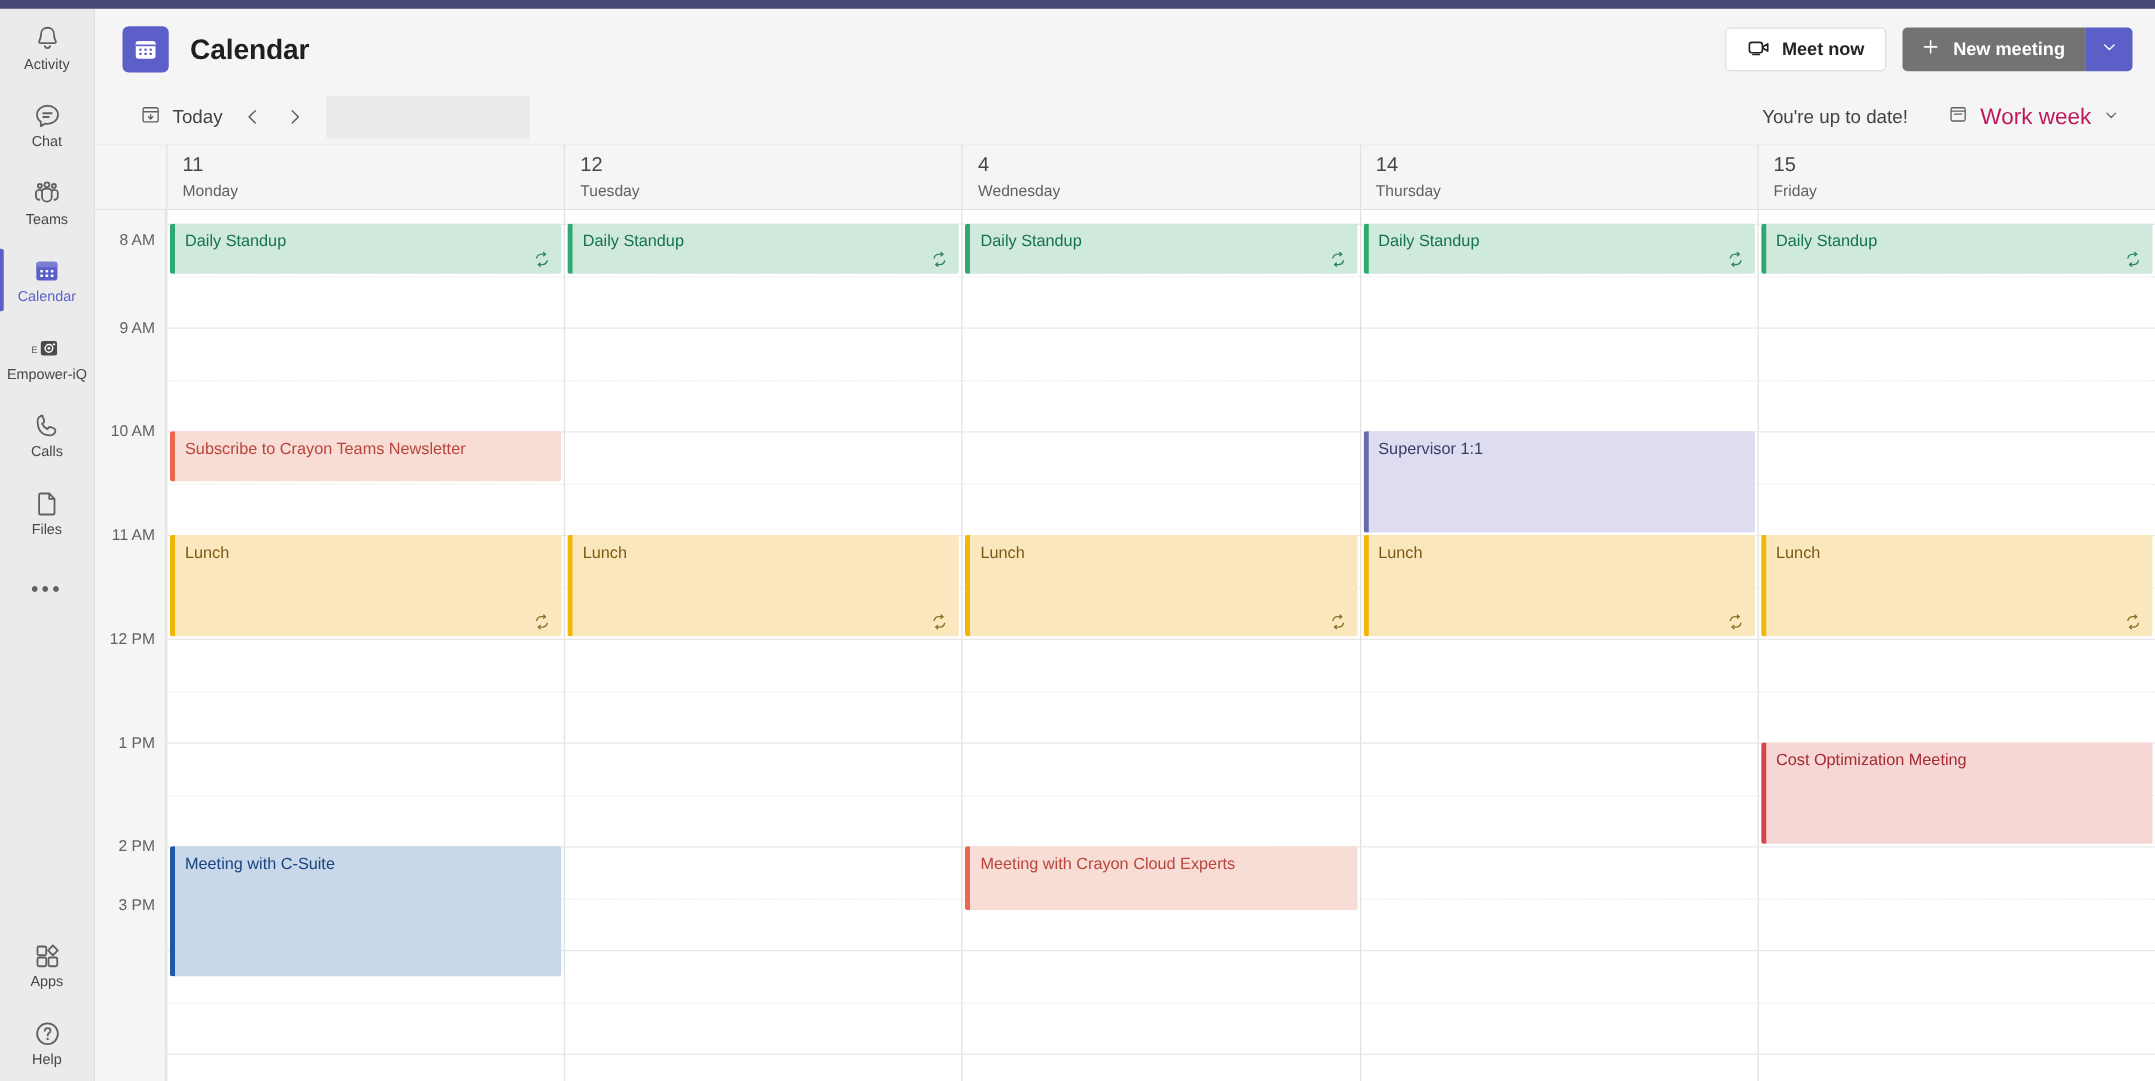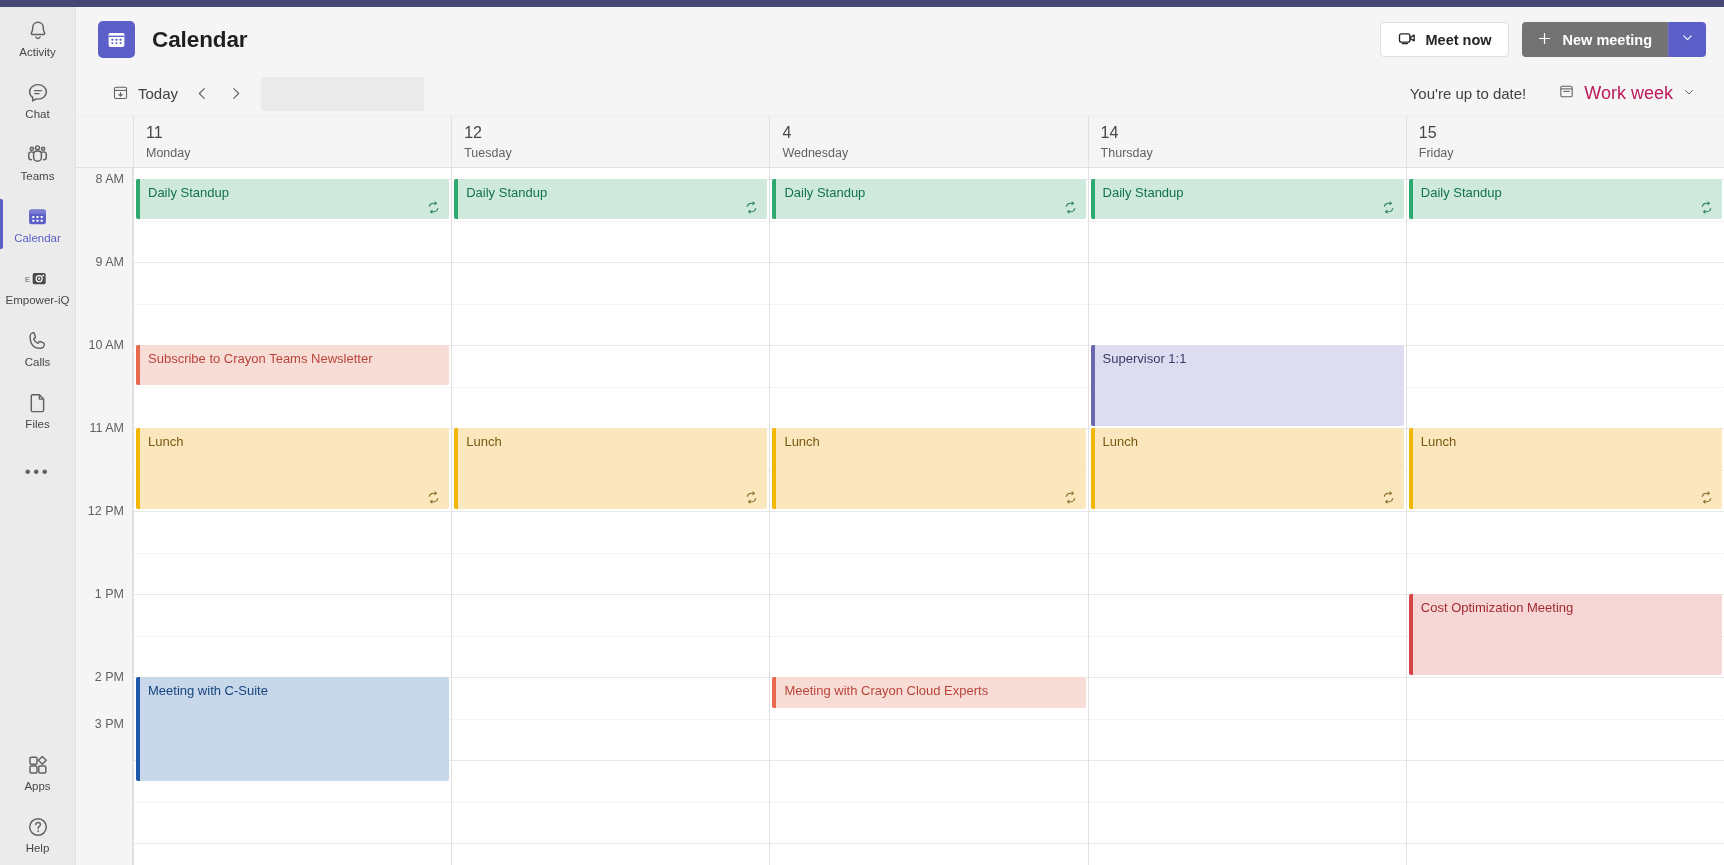--- a/index.html
+++ b/index.html
@@ -407,21 +407,21 @@
               <div class="dname">Thursday</div>
             </div>
             <div class="dayhead">
               <div class="dnum">15</div>
               <div class="dname">Friday</div>
             </div>
           </div>
       </div>
       <div class="gridbody">
         <div class="timegutter" id="timegutter">
-            <div class="tlabel" style="top: 11px; text-align: right;">8 AM</div>
+            <div class="tlabel" style="top: 24px; text-align: right;">8 AM</div>
             <div class="tlabel" style="top: 94px;">9 AM</div>
             <div class="tlabel" style="top: 177px;">10 AM</div>
             <div class="tlabel" style="top: 260px;">11 AM</div>
             <div class="tlabel" style="top: 343px;">12 PM</div>
             <div class="tlabel" style="top: 426px;">1 PM</div>
             <div class="tlabel" style="top: 509px;">2 PM</div>
             <div class="tlabel" style="top: 556px;">3 PM</div>
           </div>
         <div class="daycols" id="daycols">
             <div class="daycol">
@@ -553,21 +553,21 @@
                 <span class="ev-title" style="color: rgb(122, 90, 16);">Lunch</span>
                 <span class="ev-recur">
                   <svg width="15" height="15" viewBox="0 0 24 24" fill="none" stroke="#7a5a10" stroke-width="1.7" stroke-linecap="round" stroke-linejoin="round">
                     <path d="M5.2 10.2A6.8 6.8 0 0 1 12 5.3h4.4"></path>
                     <path d="M14.2 3.2l2.4 2.1-2.4 2.1"></path>
                     <path d="M18.8 13.8A6.8 6.8 0 0 1 12 18.7H7.6"></path>
                     <path d="M9.8 20.8l-2.4-2.1 2.4-2.1"></path>
                   </svg>
                 </span>
               </div>
-              <div class="ev" style="top: 509px; height: 31px; background: rgb(248, 220, 214);">
+              <div class="ev" style="top: 509px; height: 51px; background: rgb(248, 220, 214);">
                 <span class="ev-bar" style="background: rgb(232, 105, 79);"></span>
                 <span class="ev-title" style="color: rgb(185, 69, 58);">Meeting with Crayon Cloud Experts</span>
               </div>
             </div>
             <div class="daycol">
               <div class="hline" style="top: 11px;"></div>
               <div class="hline half" style="top: 52.5px;"></div>
               <div class="hline" style="top: 94px;"></div>
               <div class="hline half" style="top: 135.5px;"></div>
               <div class="hline" style="top: 177px;"></div>

